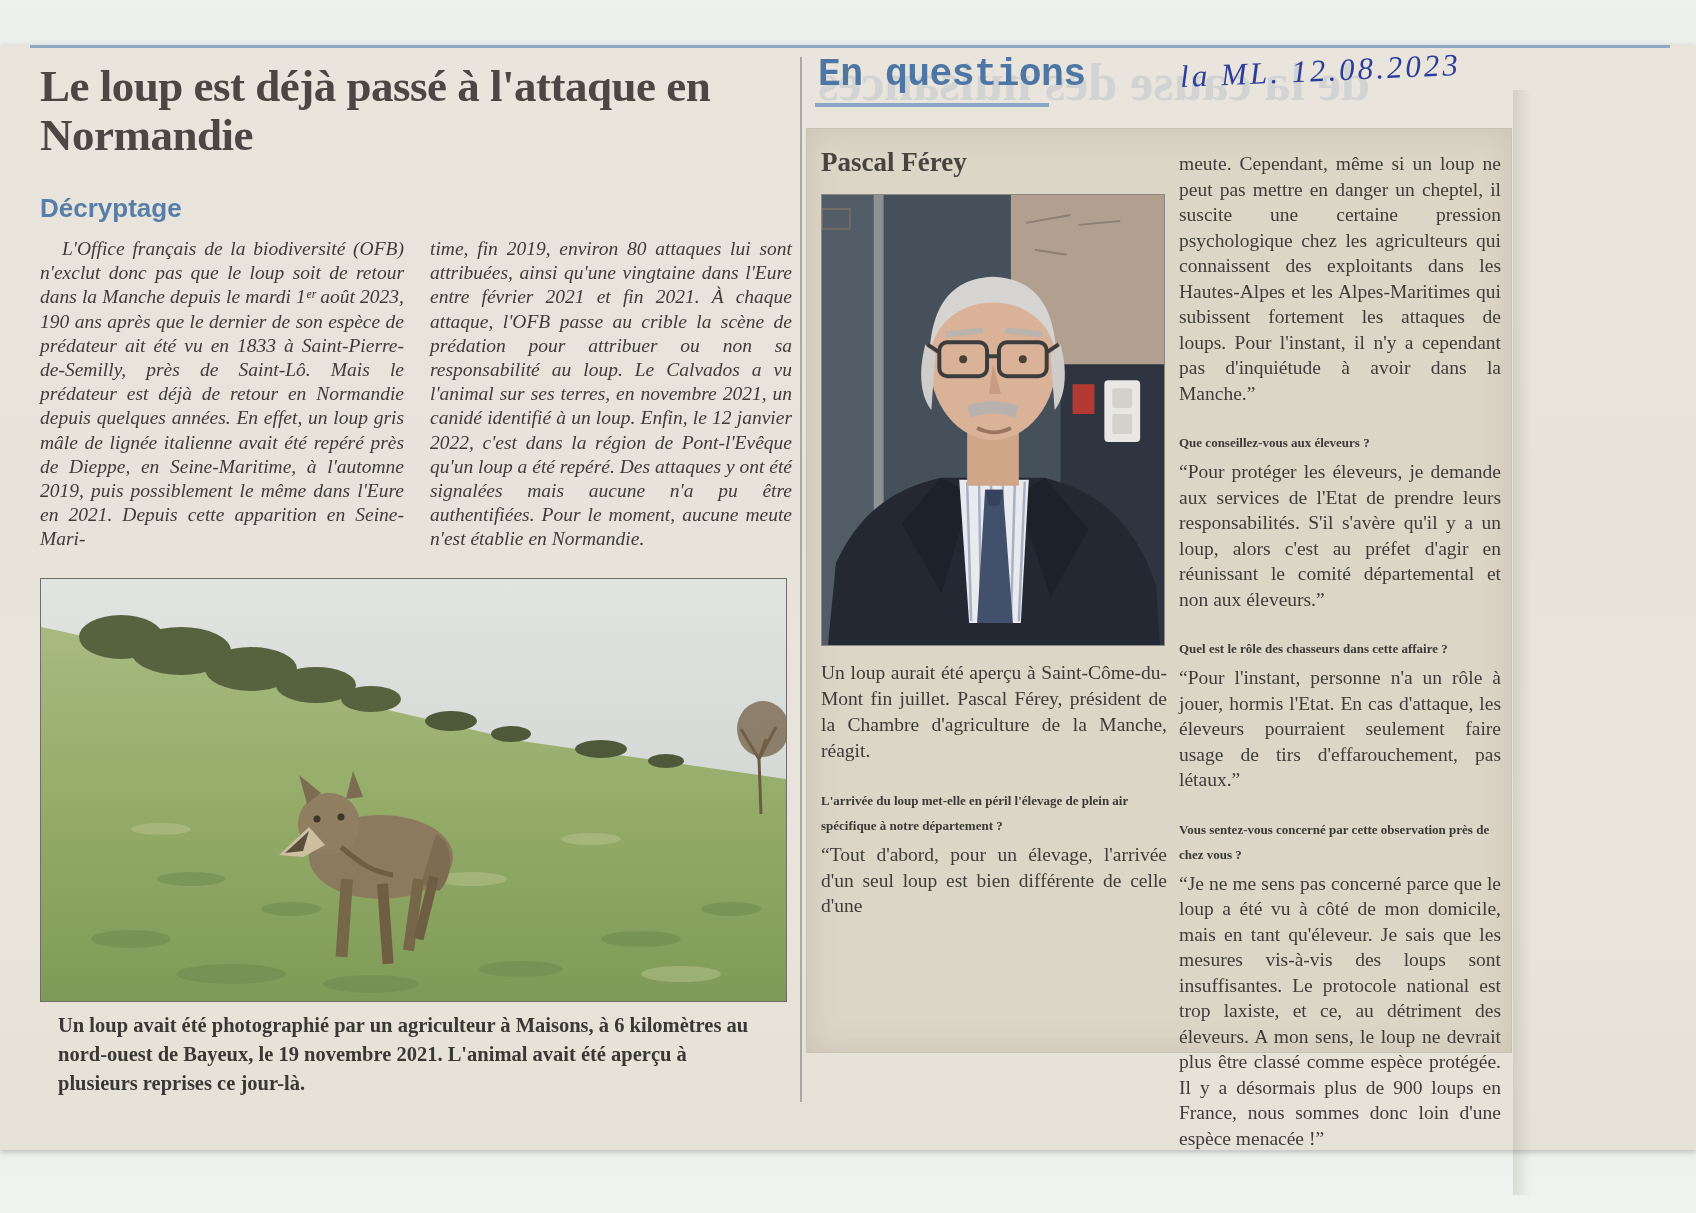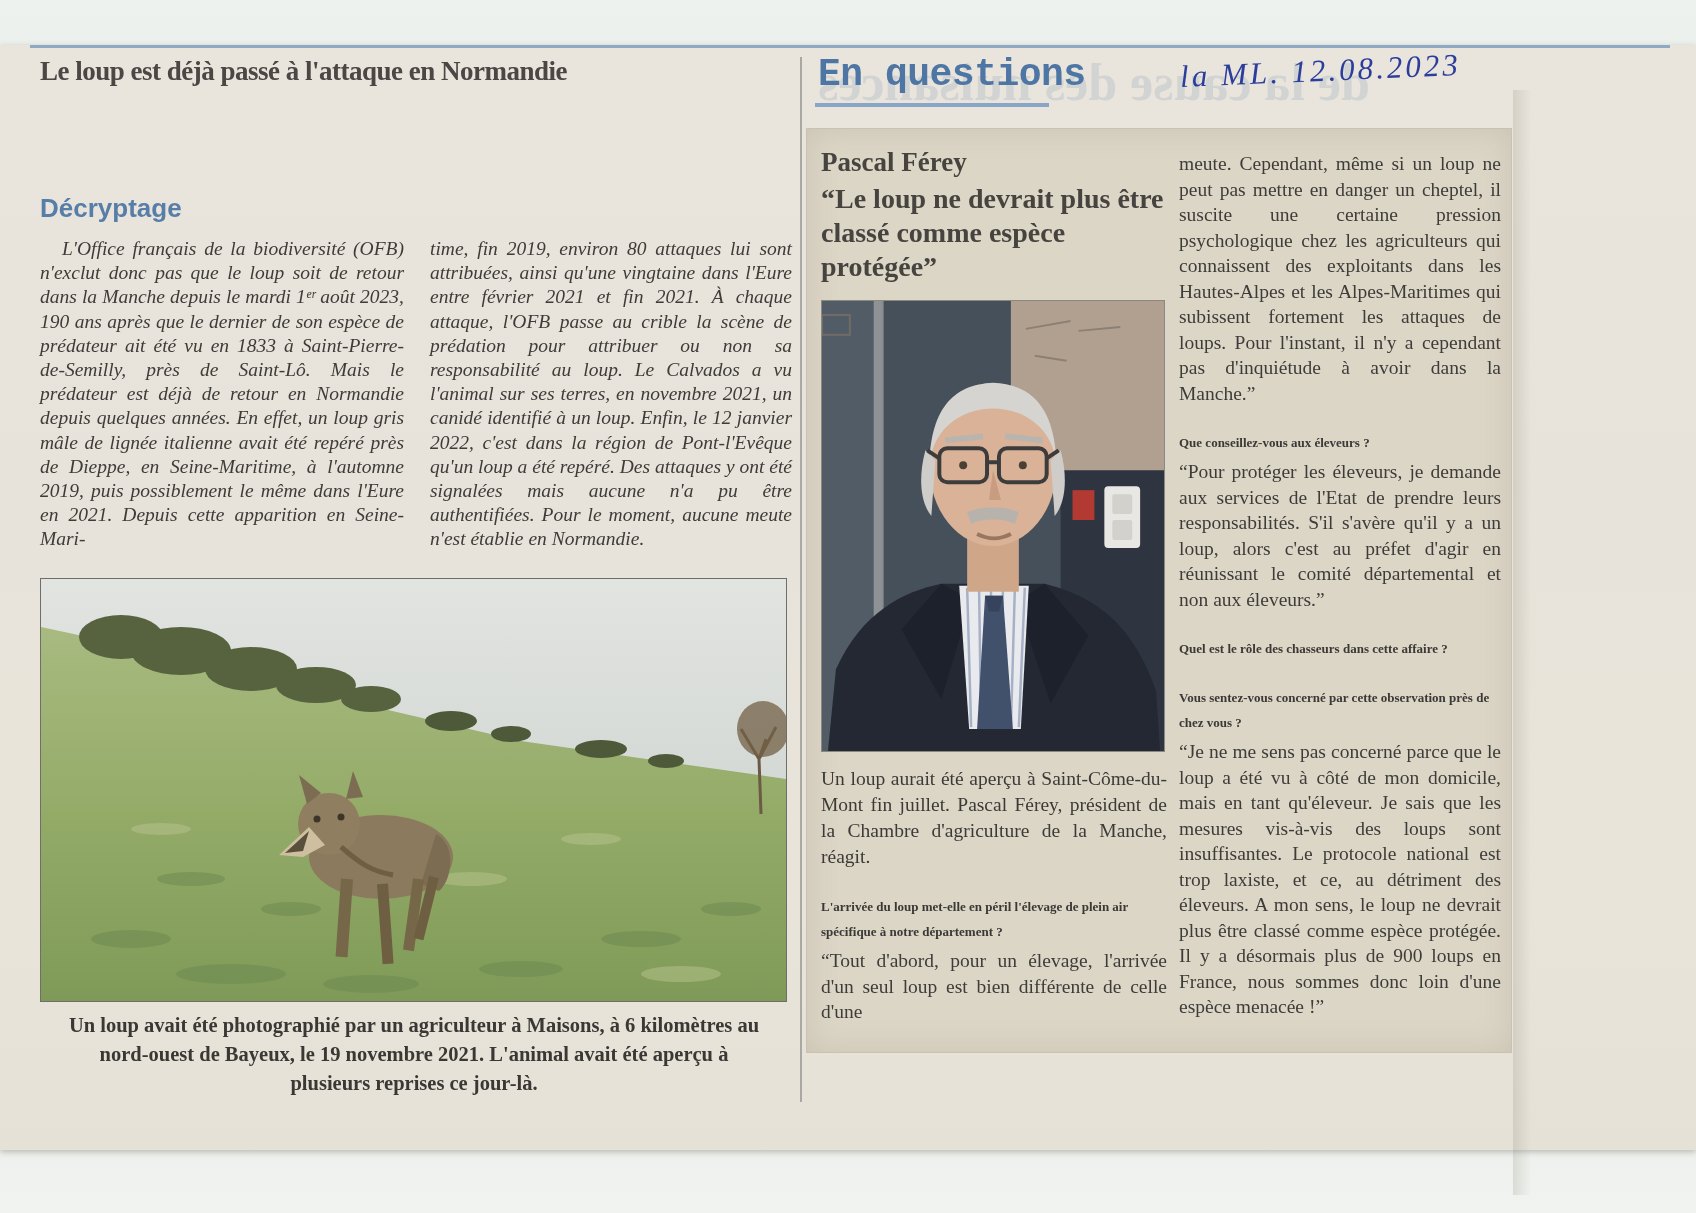--- a/index.html
+++ b/index.html
@@ -14,42 +14,42 @@
     box-shadow:0 2px 6px rgba(120,118,110,.45);
   }
   .top-rule{position:absolute;left:30px;top:0;width:1640px;height:3px;background:#7f9dbf;opacity:.85;}
   .ghost{
     position:absolute;left:230px;top:8px;width:1140px;
     transform:scaleX(-1);color:rgba(93,125,172,.16);
     font-size:52px;font-weight:bold;white-space:nowrap;overflow:hidden;
   }
   
   .headline{
-    position:absolute;left:40px;top:2px;width:680px;margin:0;
-    font-size:27px;line-height:49px;font-weight:600;color:#4a4744;letter-spacing:-.5px;
+    position:absolute;left:40px;top:17px;width:680px;margin:0;
+    font-size:45px;line-height:49px;font-weight:600;color:#4a4744;letter-spacing:-.5px;
   }
   .kicker{
     position:absolute;left:40px;top:148px;
     font-family:"Liberation Sans","DejaVu Sans",sans-serif;
     font-size:26px;font-weight:bold;color:#567ea8;
   }
   .bodycol{
     position:absolute;top:192px;margin:0;width:364px;
     font-size:19.5px;line-height:24.2px;color:#3e3c39;text-align:justify;font-style:italic;
   }
   .bodycol.c1{left:40px;text-indent:22px;}
   .bodycol.c2{left:430px;width:362px;}
   .wolf-photo{
     position:absolute;left:40px;top:533px;width:747px;height:424px;
     border:1px solid #6f6e68;box-sizing:border-box;background:#cfd3d0;
   }
   .wolf-photo svg{display:block;width:100%;height:100%;}
   .photo-caption{
     position:absolute;left:58px;top:966px;width:712px;margin:0;
-    font-size:20.5px;line-height:29px;font-weight:bold;color:#3a3835;text-align:center;
+    font-size:20.5px;line-height:29px;font-weight:bold;color:#3a3835;text-align:left;
   }
   
   .divider{position:absolute;left:800px;top:12px;width:2px;height:1045px;background:#a9a8a2;}
   
   .section-header{
     position:absolute;left:818px;top:8px;
     font-family:Liberation Mono, monospace;
     font-size:38px;font-weight:bold;color:#4e76a4;letter-spacing:-.5px;
   }
   .section-underline{position:absolute;left:815px;top:58px;width:234px;height:4px;background:#8aa6c6;}
@@ -166,21 +166,20 @@
 
   <div class="divider"></div>
 
   <div class="section-header">En questions</div>
   <div class="section-underline"></div>
   <div class="handwriting">la ML.  12.08.2023</div>
 
   <div class="iv-box">
     <div class="iv-left">
       <p class="speaker">Pascal Férey</p>
-      <p class="quote-title">“Le loup ne devrait plus être classé comme espèce protégée”</p>
 
       <div class="portrait">
         <svg viewBox="0 0 344 452" preserveAspectRatio="none">
           <rect x="0" y="0" width="344" height="452" fill="#46505b"></rect>
           <rect x="0" y="0" width="60" height="452" fill="#525c66"></rect>
           <rect x="52" y="0" width="10" height="452" fill="#c9c7c2" opacity=".5"></rect>
           <rect x="190" y="0" width="154" height="180" fill="#b1a090"></rect>
           <g stroke="#7d7268" stroke-width="2" opacity=".7">
             <path d="M205,28 L250,20 M258,30 L300,26 M214,55 L246,60"></path>
             <rect x="300,14" y="14" width="28" height="20" fill="none"></rect>
@@ -227,19 +226,20 @@
       <p class="iv-caption">Un loup aurait été aperçu à Saint-Côme-du-Mont fin juillet. Pascal Férey, président de la Chambre d'agriculture de la Manche, réagit.</p>
       <p class="q">L'arrivée du loup met-elle en péril l'élevage de plein air spécifique à notre département ?</p>
       <p class="a">“Tout d'abord, pour un élevage, l'arrivée d'un seul loup est bien différente de celle d'une</p>
     </div>
 
     <div class="iv-right">
       <p class="a first">meute. Cependant, même si un loup ne peut pas mettre en danger un cheptel, il suscite une certaine pression psychologique chez les agriculteurs qui connaissent des exploitants dans les Hautes-Alpes et les Alpes-Maritimes qui subissent fortement les attaques de loups. Pour l'instant, il n'y a cependant pas d'inquiétude à avoir dans la Manche.”</p>
       <p class="q">Que conseillez-vous aux éleveurs ?</p>
       <p class="a">“Pour protéger les éleveurs, je demande aux services de l'Etat de prendre leurs responsabilités. S'il s'avère qu'il y a un loup, alors c'est au préfet d'agir en réunissant le comité départemental et non aux éleveurs.”</p>
       <p class="q">Quel est le rôle des chasseurs dans cette affaire ?</p>
+      <p class="a">“Pour l'instant, personne n'a un rôle à jouer, hormis l'Etat. En cas d'attaque, les éleveurs pourraient seulement faire usage de tirs d'effarouchement, pas létaux.”</p>
       <p class="q">Vous sentez-vous concerné par cette observation près de chez vous ?</p>
       <p class="a">“Je ne me sens pas concerné parce que le loup a été vu à côté de mon domicile, mais en tant qu'éleveur. Je sais que les mesures vis-à-vis des loups sont insuffisantes. Le protocole national est trop laxiste, et ce, au détriment des éleveurs. A mon sens, le loup ne devrait plus être classé comme espèce protégée. Il y a désormais plus de 900 loups en France, nous sommes donc loin d'une espèce menacée !”</p>
     </div>
   </div>
 
   <div class="crease"></div>
 </div>
 
 </body></html>

